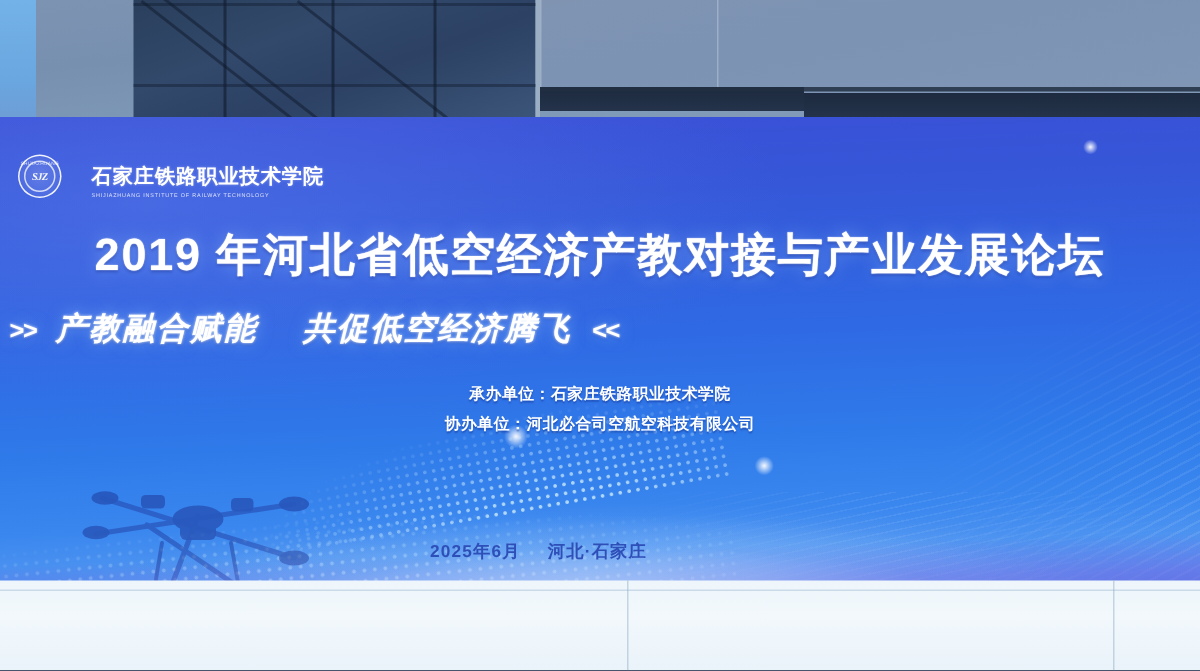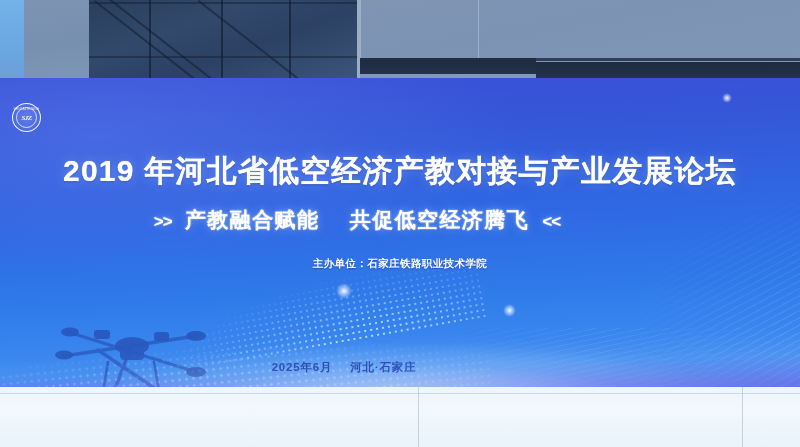--- a/index.html
+++ b/index.html
@@ -299,31 +299,32 @@
     white-space: nowrap;
     text-shadow:
       0 0 1px rgba(255,255,255,0.9),
       0 1px 2px rgba(20,40,140,0.45),
       0 0 12px rgba(160,205,255,0.45);
   }
   .title-sub {
     position: absolute;
     left: 0; top: 209px;
     width: 714px;
-    text-align: center;
+    text-align: left;
     font-size: 21px;
     font-weight: 700;
     color: #ffffff;
     letter-spacing: 1.4px;
     line-height: 1;
     white-space: nowrap;
     text-shadow:
       0 0 2px rgba(255,255,255,0.85),
       0 0 10px rgba(150,200,255,0.6),
       0 1px 2px rgba(25,50,150,0.4);
+    font-style: italic;
   }
   .title-sub .chev { font-size: 17px; letter-spacing: -1px; margin: 0 6px; }
   .title-sub .gap { display: inline-block; width: 16px; }
 
   
   .org-block {
     position: absolute;
     left: 0; top: 258px;
     width: 800px;
     text-align: center;
@@ -343,20 +344,21 @@
   .date-line {
     position: absolute;
     left: 0; top: 360px;
     width: 688px;
     text-align: center;
     font-size: 11.5px;
     font-weight: 700;
     color: #2f4fb8;
     letter-spacing: 0.8px;
     white-space: nowrap;
+    padding-left: 15px;
   }
   .date-line .sp { display: inline-block; width: 10px; }
 
   
   .glint {
     position: absolute;
     background: radial-gradient(circle, rgba(255,255,255,0.95) 0%, rgba(255,255,255,0) 70%);
     border-radius: 50%;
     pointer-events: none;
   }
@@ -441,34 +443,39 @@
     <span class="glint" style="left:503px; top:226px; width:13px; height:13px;"></span>
     <span class="glint" style="left:722px; top:15px;  width:10px; height:10px;"></span>
   </div>
 
   <div class="logo-row">
     <div class="logo-emblem">
       <span class="inner-ring"></span>
       <span class="arc-top">SHIJIAZHUANG</span>
       <span class="mark">SJZ</span>
     </div>
+    <div class="logo-texts">
+      <span class="logo-cn">石家庄铁路职业技术学院</span>
+      <span class="logo-en">SHIJIAZHUANG INSTITUTE OF RAILWAY TECHNOLOGY</span>
+    </div>
   </div>
 
   <div class="title-main">2019 年河北省低空经济产教对接与产业发展论坛</div>
 
   <div class="title-sub">
     <span class="chev">&gt;&gt;</span>
     <span>产教融合赋能</span>
     <span class="gap"></span>
     <span>共促低空经济腾飞</span>
     <span class="chev">&lt;&lt;</span>
   </div>
 
   <div class="org-block">
-    <div class="org-line">主办单位：石家庄铁路职业技术学院</div>
+    <div class="org-line">承办单位：石家庄铁路职业技术学院</div>
+    <div class="org-line">协办单位：河北必合司空航空科技有限公司</div>
   </div>
 
   <div class="date-line">
     <span>2025年6月</span>
     <span class="sp"></span>
     <span>河北·石家庄</span>
   </div>
 
   <div class="bottom-wall">
     <div class="seam-h"></div>

